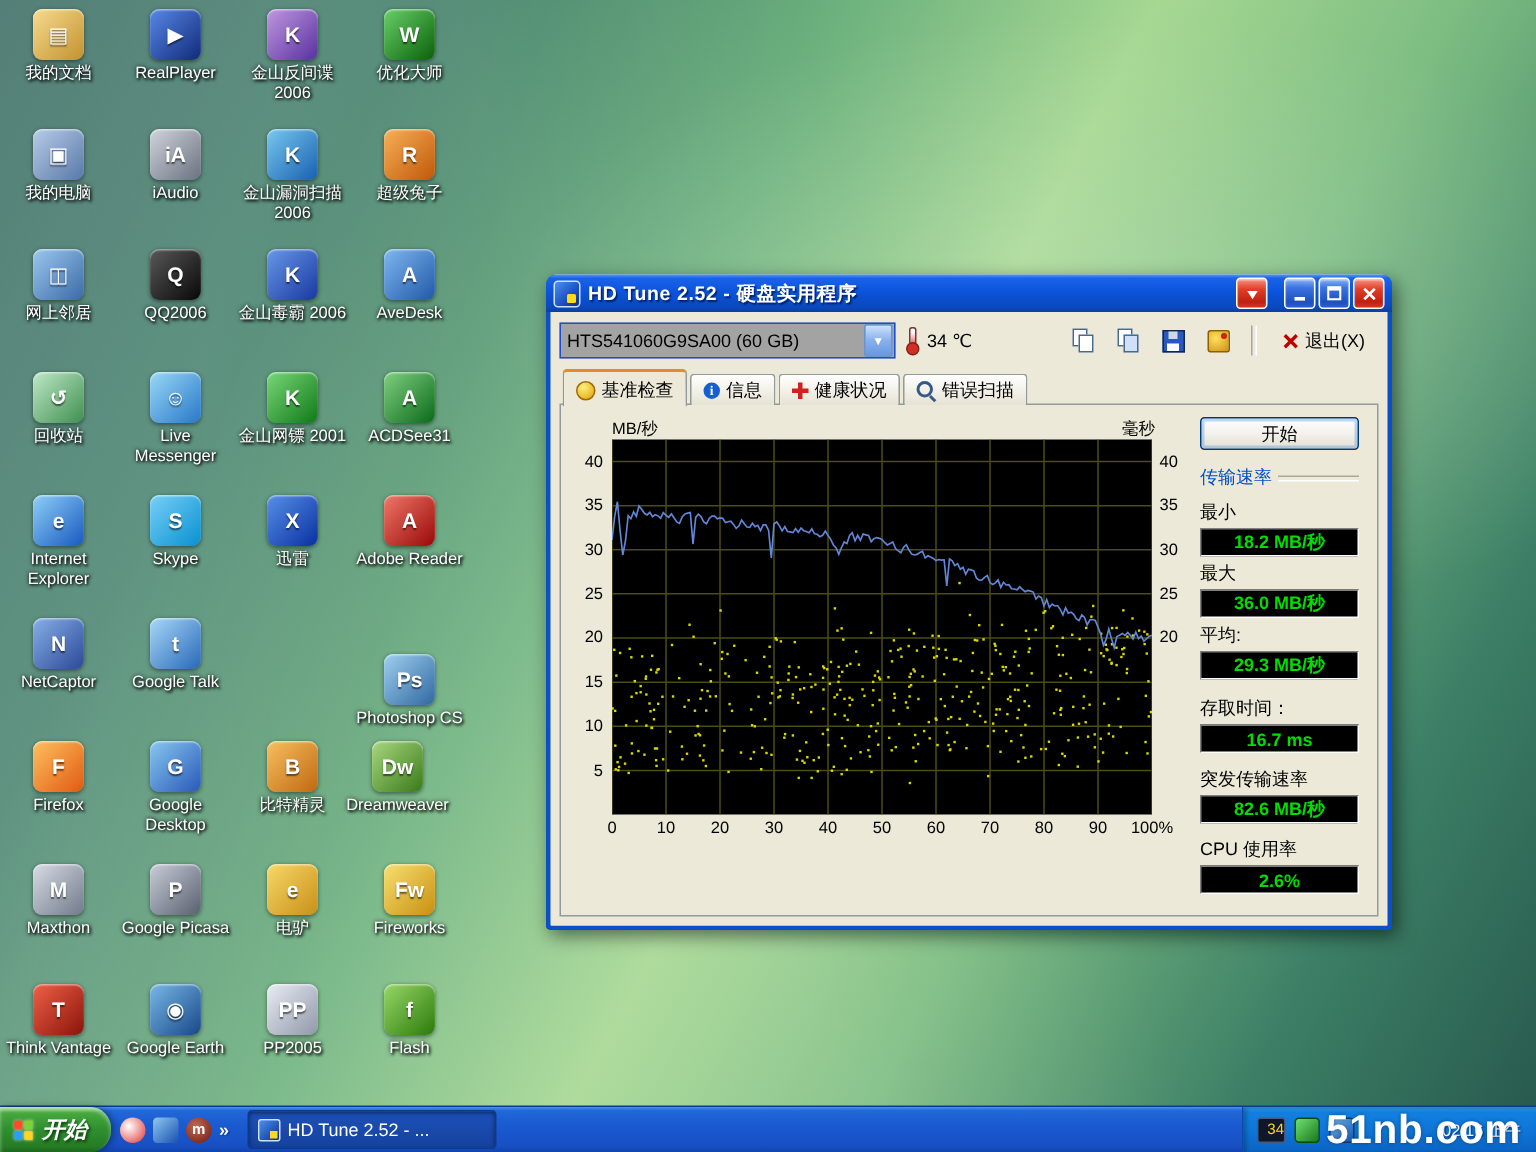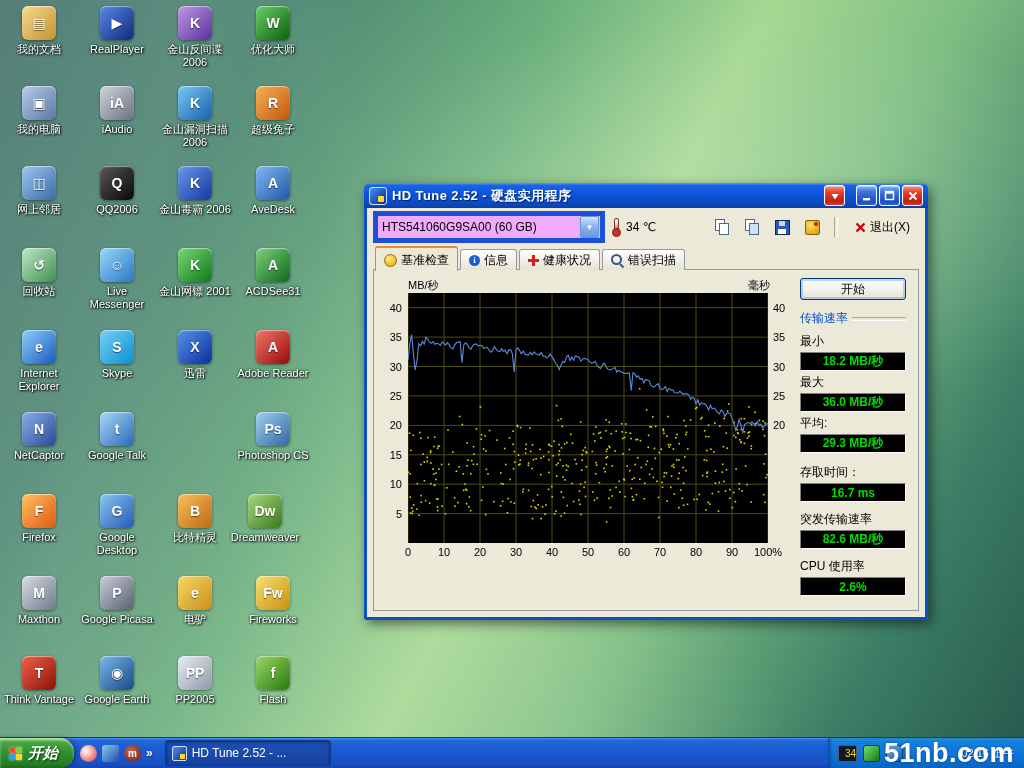--- a/index.html
+++ b/index.html
@@ -31,21 +31,21 @@
   .title{color:#fff;font-weight:bold;font-size:13px;letter-spacing:.4px;text-shadow:1px 1px 1px #00226a;white-space:nowrap;}
   .tb-sp{flex:1;}
   .tbtn{width:21px;height:21px;border:1px solid #fff;border-radius:3px;margin-left:2px;padding:0;
     display:flex;align-items:center;justify-content:center;cursor:pointer;box-shadow:inset 0 1px 1px rgba(255,255,255,.5);}
   .tbtn.blue{background:linear-gradient(180deg,#8ab4f8 0%,#3c74e0 30%,#1c50c0 80%,#2860cc 100%);}
   .tbtn.red{background:linear-gradient(180deg,#f89080 0%,#e04028 35%,#c02010 80%,#d03828 100%);}
   .tbtn.dl{margin-right:9px;}
   .client{padding:6px;}
   
   .toolbar{display:flex;align-items:center;height:26px;gap:6px;}
-  .combo{width:222px;height:22px;background:#f0abfc;border:5px solid #1d4ed8;display:flex;align-items:center;cursor:pointer;}
+  .combo{width:222px;height:22px;background:#a3a3a3;border:1px solid #1d4ed8;display:flex;align-items:center;cursor:pointer;}
   .combo-text{flex:1;padding-left:4px;font-size:12px;white-space:nowrap;overflow:hidden;}
   .combo-arrow{width:17px;height:20px;margin:0 1px;display:flex;align-items:center;justify-content:center;
     background:linear-gradient(180deg,#cde2fb,#88b0ec 50%,#6898e0);border:1px solid #6a94c8;border-radius:2px;color:#fff;font-size:8px;}
   .combo-arrow::after{content:"▼";}
   .ic-thermo{width:9px;height:19px;position:relative;display:inline-block;}
   .ic-thermo::before{content:"";position:absolute;left:3px;top:0;width:3px;height:12px;background:linear-gradient(#fff 20%,#e04040);border:1px solid #803030;border-radius:2px;}
   .ic-thermo::after{content:"";position:absolute;left:1px;bottom:0;width:7px;height:7px;background:#d03020;border:1px solid #802020;border-radius:50%;}
   .temp{font-size:12px;color:#000;}
   .flex-sp{flex:1;}
   .ibtn{width:24px;height:22px;background:transparent;border:1px solid transparent;border-radius:2px;
@@ -266,21 +266,21 @@
         <div class="dlbl">AveDesk</div>
       </div>
       <div class="dicon" style="left: 236px; top: 248px;">
         <div class="dimg" style="background: linear-gradient(135deg, rgb(128, 208, 128), rgb(10, 106, 26));">A</div>
         <div class="dlbl">ACDSee31</div>
       </div>
       <div class="dicon" style="left: 236px; top: 330px;">
         <div class="dimg" style="background: linear-gradient(135deg, rgb(240, 120, 104), rgb(152, 8, 8));">A</div>
         <div class="dlbl">Adobe Reader</div>
       </div>
-      <div class="dicon" style="left: 236px; top: 412px;">
+      <div class="dicon" style="left: 236px; top: 436px;">
         <div class="dimg" style="background: linear-gradient(135deg, rgb(160, 208, 240), rgb(48, 104, 160));">Ps</div>
         <div class="dlbl">Photoshop CS</div>
       </div>
       <div class="dicon" style="left: 228px; top: 494px;">
         <div class="dimg" style="background: linear-gradient(135deg, rgb(168, 216, 128), rgb(58, 122, 24));">Dw</div>
         <div class="dlbl">Dreamweaver</div>
       </div>
       <div class="dicon" style="left: 236px; top: 576px;">
         <div class="dimg" style="background: linear-gradient(135deg, rgb(248, 224, 112), rgb(200, 144, 16));">Fw</div>
         <div class="dlbl">Fireworks</div>

